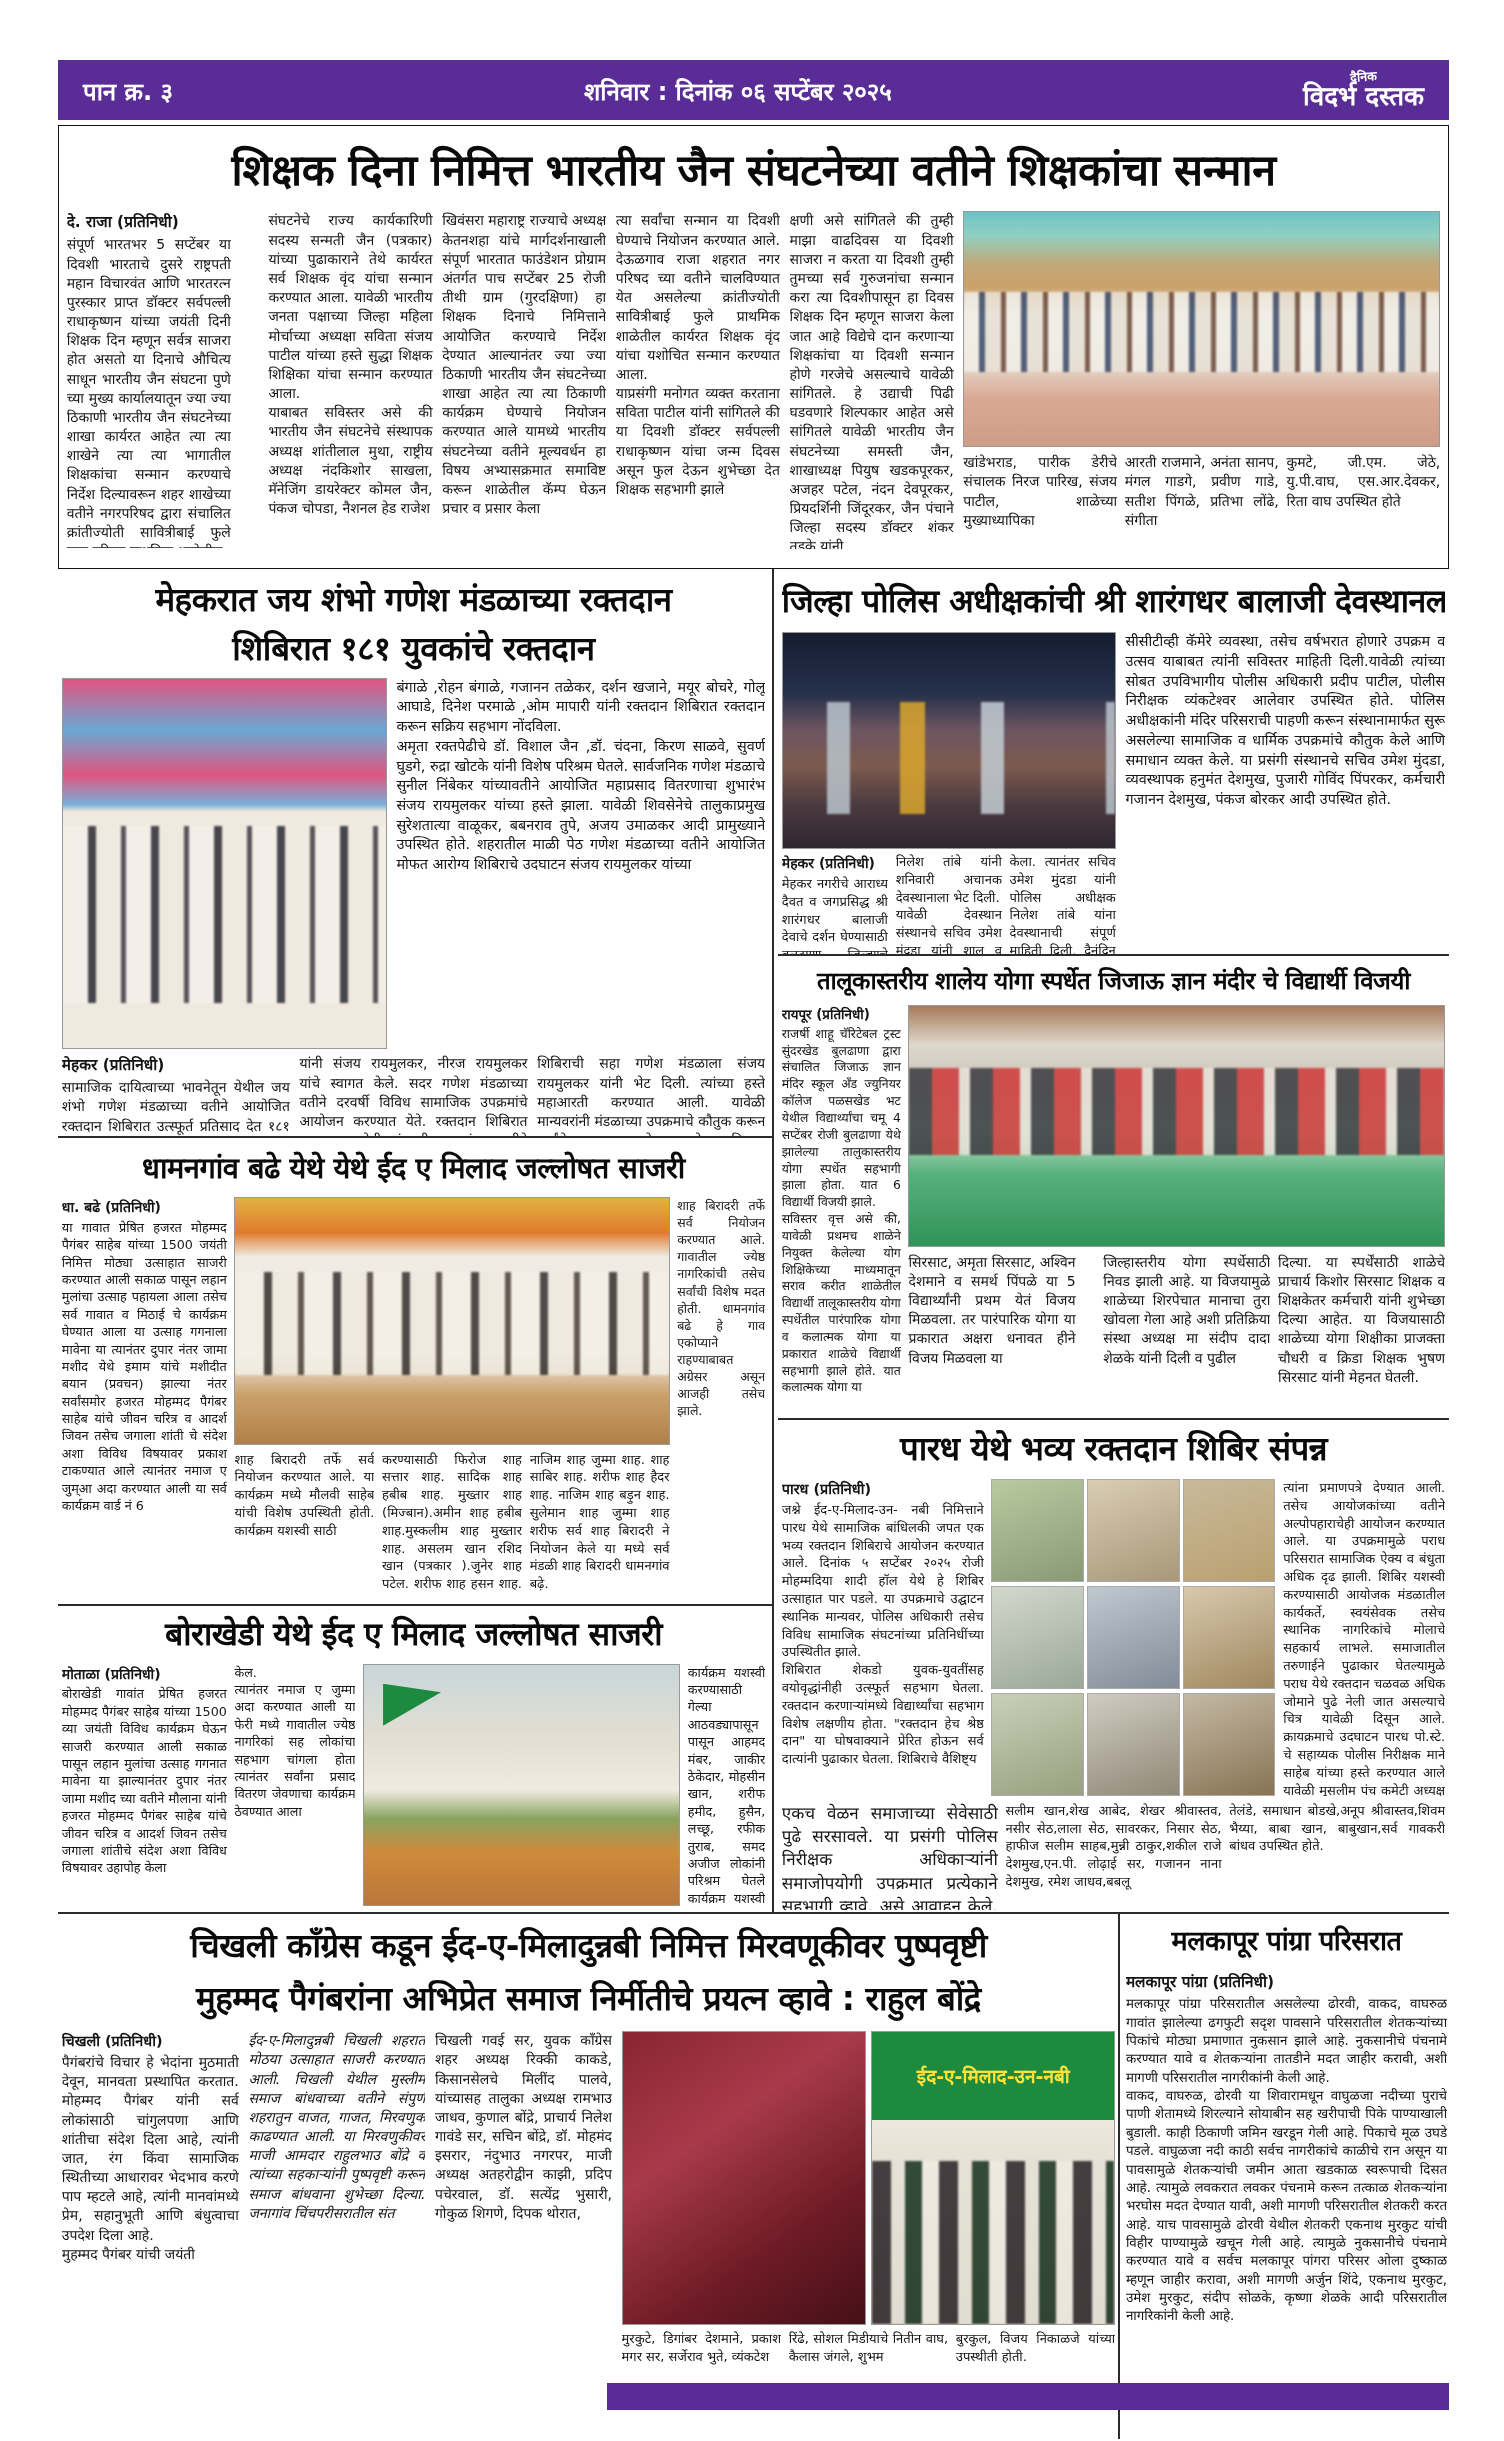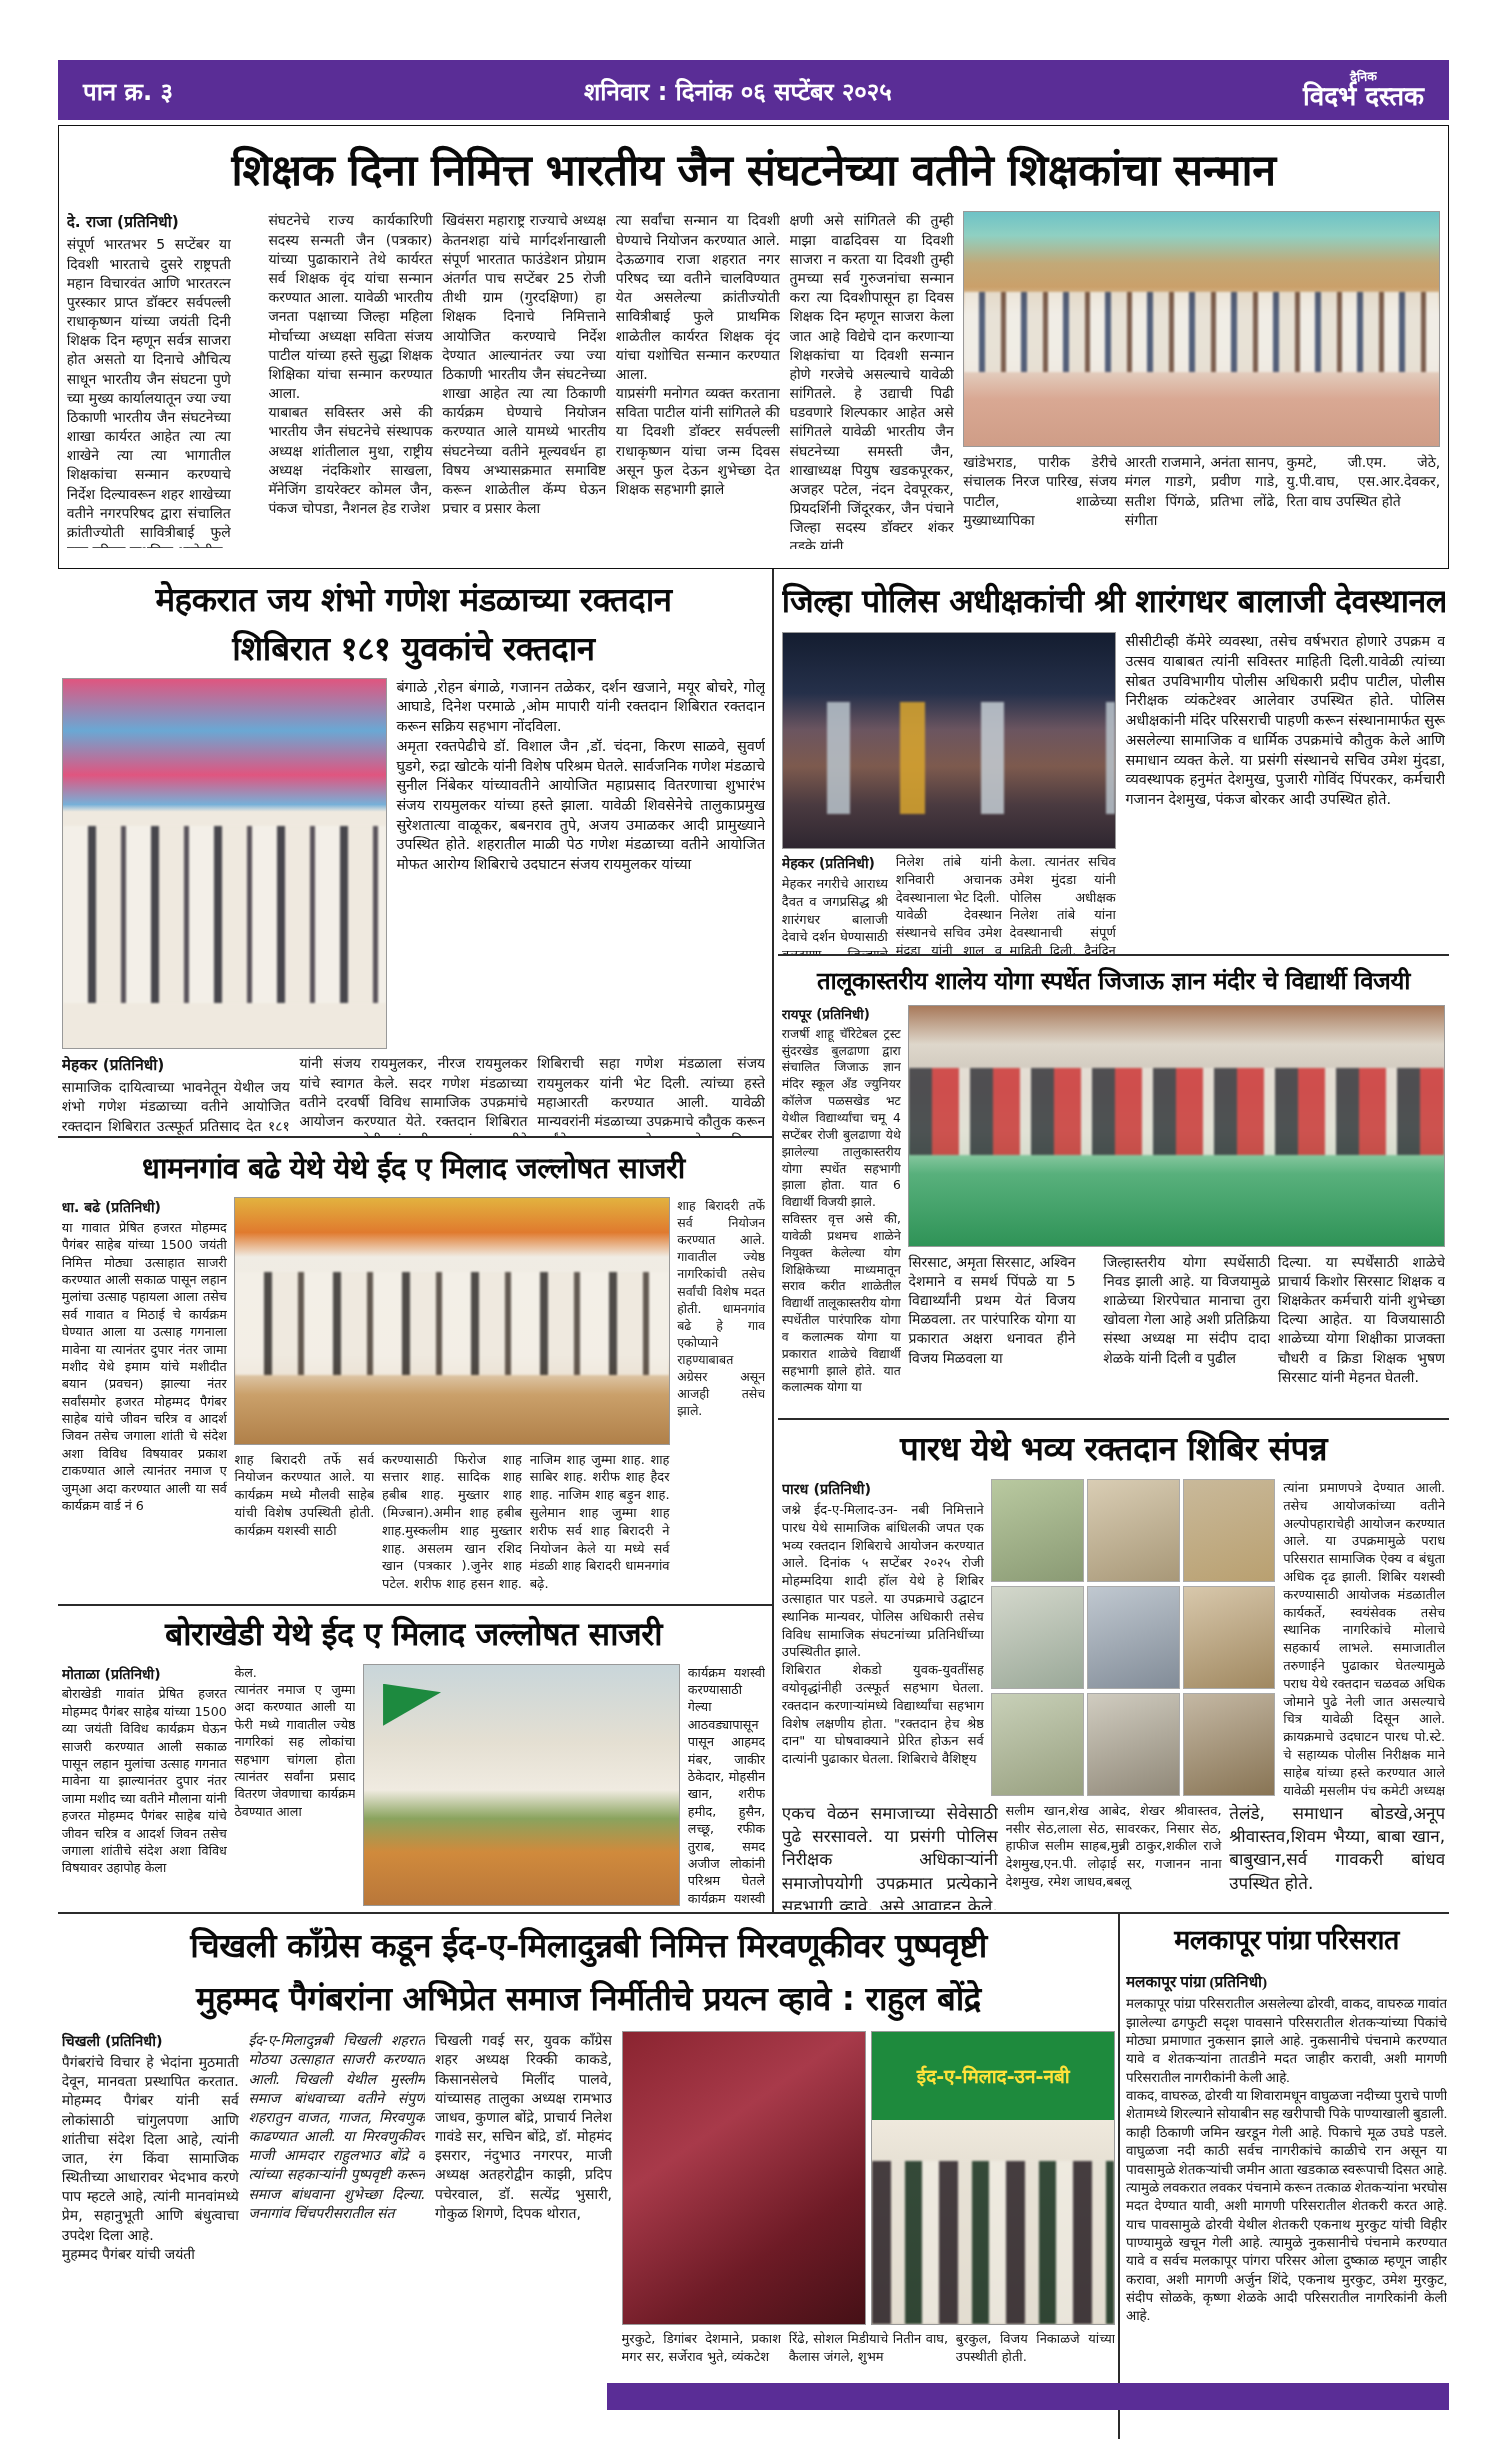--- a/index.html
+++ b/index.html
@@ -208,21 +208,21 @@
           <div class="cell"></div>
         <div class="cell"></div>
           <div class="cell"></div>
           <div class="cell"></div>
       </div>
       <div class="col" style="flex:1 1 0;font-size:13px;">त्यांना प्रमाणपत्रे देण्यात आली. तसेच आयोजकांच्या वतीने अल्पोपहाराचेही आयोजन करण्यात आले. या उपक्रमामुळे पराध परिसरात सामाजिक ऐक्य व बंधुता अधिक दृढ झाली. शिबिर यशस्वी करण्यासाठी आयोजक मंडळातील कार्यकर्ते, स्वयंसेवक तसेच स्थानिक नागरिकांचे मोलाचे सहकार्य लाभले. समाजातील तरुणाईने पुढाकार घेतल्यामुळे पराध येथे रक्तदान चळवळ अधिक जोमाने पुढे नेली जात असल्याचे चित्र यावेळी दिसून आले. क्रायक्रमाचे उदघाटन पारध पो.स्टे. चे सहाय्यक पोलीस निरीक्षक माने साहेब यांच्या हस्ते करण्यात आले यावेळी मुसलीम पंच कमेटी अध्यक्ष अज़हर पठाण सर,अज़ीज सेठ,मनिष भैय्या श्रीवास्तव,हाफीज खलील</div>
     </div>
     <div class="row" style="gap:7.7px;margin-top:5.8px;height:108px;">
       <div class="col" style="flex:1 1 0;font-size:17px;">एकच वेळन समाजाच्या सेवेसाठी पुढे सरसावले. या प्रसंगी पोलिस निरीक्षक अधिकाऱ्यांनी समाजोपयोगी उपक्रमात प्रत्येकाने सहभागी व्हावे, असे आवाहन केले. रक्तदानानंतर सर्व दात्यांचा सत्कार करून</div>
       <div class="col" style="flex:1 1 0;font-size:13px;">सलीम खान,शेख आबेद, शेखर श्रीवास्तव, नसीर सेठ,लाला सेठ, सावरकर, निसार सेठ, हाफीज सलीम साहब,मुन्नी ठाकुर,शकील राजे देशमुख,एन.पी. लोढ़ाई सर, गजानन नाना देशमुख, रमेश जाधव,बबलू</div>
-      <div class="col" style="flex:1 1 0;font-size:17px;">तेलंडे, समाधान बोडखे,अनूप श्रीवास्तव,शिवम भैय्या, बाबा खान, बाबुखान,सर्व गावकरी बांधव उपस्थित होते.</div>
+      <div class="col" style="flex:1 1 0;font-size:13px;">तेलंडे, समाधान बोडखे,अनूप श्रीवास्तव,शिवम भैय्या, बाबा खान, बाबुखान,सर्व गावकरी बांधव उपस्थित होते.</div>
     </div>
   </div>
 
   <div class="art" style="left:58px;top:1914px;width:1061px;height:525px;padding:5.8px 3.8px;">
     <div class="hl" style="font-size:33px;line-height:1.6;">चिखली काँग्रेस कडून ईद-ए-मिलादुन्नबी निमित्त मिरवणूकीवर पुष्पवृष्टी</div>
     <div class="hl" style="font-size:33px;line-height:1.6;">मुहम्मद पैगंबरांना अभिप्रेत समाज निर्मीतीचे प्रयत्न व्हावे :  राहुल बोंद्रे</div>
     <div class="row" style="gap:9.6px;margin-top:5.8px;height:396px;">
       <div style="width:177px;">
         <div class="by" style="font-size:14.4px;">चिखली (प्रतिनिधी)</div>
         <div class="col" style="height:373px;">पैगंबरांचे विचार हे भेदांना मुठमाती देवून, मानवता प्रस्थापित करतात. मोहम्मद पैगंबर यांनी सर्व लोकांसाठी चांगुलपणा आणि शांतीचा संदेश दिला आहे, त्यांनी जात, रंग किंवा सामाजिक स्थितीच्या आधारावर भेदभाव करणे पाप म्हटले आहे, त्यांनी मानवांमध्ये प्रेम, सहानुभूती आणि बंधुत्वाचा उपदेश दिला आहे.
@@ -240,21 +240,21 @@
         </div>
         <div class="row" style="gap:7.7px;margin-top:4.8px;height:42px;">
           <div class="col" style="flex:1 1 0;font-size:13px;">मुरकुटे, डिगांबर देशमाने, प्रकाश मगर सर, सर्जेराव भुते, व्यंकटेश</div>
           <div class="col" style="flex:1 1 0;font-size:13px;">रिंढे, सोशल मिडीयाचे नितीन वाघ, कैलास जंगले, शुभम</div>
           <div class="col" style="flex:1 1 0;font-size:13px;">बुरकुल, विजय निकाळजे यांच्या उपस्थीती होती.</div>
         </div>
       </div>
     </div>
   </div>
 
-  <div class="art" style="left:1124px;top:1914px;width:325px;height:468px;padding:3.8px 1.9px;font-family:Liberation Serif, serif;">
+  <div class="art" style="left:1124px;top:1914px;width:325px;height:468px;padding:3.8px 1.9px;">
     <div class="hl" style="font-size:27px;line-height:1.7;">मलकापूर पांग्रा परिसरात</div>
     <div class="by" style="margin-top:7.7px;">मलकापूर पांग्रा (प्रतिनिधी)</div>
     <div class="col" style="font-size:13.4px;height:342px;">मलकापूर पांग्रा परिसरातील असलेल्या ढोरवी, वाकद, वाघरुळ गावांत झालेल्या ढगफुटी सदृश पावसाने परिसरातील शेतकऱ्यांच्या पिकांचे मोठ्या प्रमाणात नुकसान झाले आहे. नुकसानीचे पंचनामे करण्यात यावे व शेतकऱ्यांना तातडीने मदत जाहीर करावी, अशी मागणी परिसरातील नागरीकांनी केली आहे.
 वाकद, वाघरुळ, ढोरवी या शिवारामधून वाघुळजा नदीच्या पुराचे पाणी शेतामध्ये शिरल्याने सोयाबीन सह खरीपाची पिके पाण्याखाली बुडाली. काही ठिकाणी जमिन खरडून गेली आहे. पिकाचे मूळ उघडे पडले. वाघुळजा नदी काठी सर्वच नागरीकांचे काळीचे रान असून या पावसामुळे शेतकऱ्यांची जमीन आता खडकाळ स्वरूपाची दिसत आहे. त्यामुळे लवकरात लवकर पंचनामे करून तत्काळ शेतकऱ्यांना भरघोस मदत देण्यात यावी, अशी मागणी परिसरातील शेतकरी करत आहे. याच पावसामुळे ढोरवी येथील शेतकरी एकनाथ मुरकुट यांची विहीर पाण्यामुळे खचून गेली आहे. त्यामुळे नुकसानीचे पंचनामे करण्यात यावे व सर्वच मलकापूर पांगरा परिसर ओला दुष्काळ म्हणून जाहीर करावा, अशी मागणी अर्जुन शिंदे, एकनाथ मुरकुट, उमेश मुरकुट, संदीप सोळके, कृष्णा शेळके आदी परिसरातील नागरिकांनी केली आहे.</div>
   </div>
 
   <div class="div" style="left:772px;top:569px;width:1.9px;height:1343px;"></div>
   <div class="div" style="left:58px;top:1136px;width:715px;height:1.9px;"></div>
   <div class="div" style="left:58px;top:1604px;width:715px;height:1.9px;"></div>
   <div class="div" style="left:778px;top:954px;width:671px;height:1.9px;"></div>

